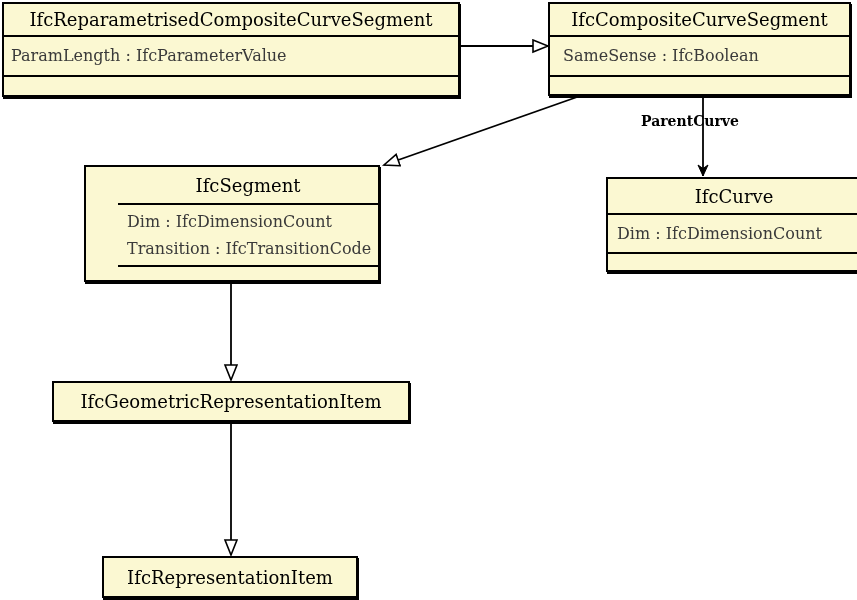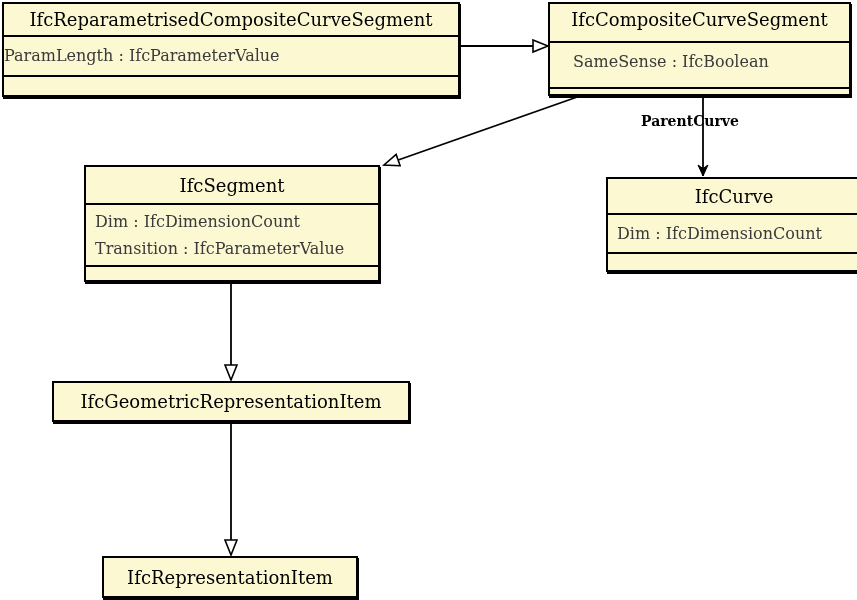--- a/index.html
+++ b/index.html
@@ -90,39 +90,39 @@
     </defs>
     <line x1="460" y1="46" x2="548" y2="46" stroke="#000000" stroke-width="1.8" marker-end="url(#tri)"></line>
     <line x1="580" y1="96" x2="384" y2="165" stroke="#000000" stroke-width="1.8" marker-end="url(#tri)"></line>
     <line x1="703" y1="96" x2="703" y2="176" stroke="#000000" stroke-width="1.8" marker-end="url(#vee)"></line>
     <line x1="231" y1="282" x2="231" y2="380" stroke="#000000" stroke-width="1.8" marker-end="url(#tri)"></line>
     <line x1="231" y1="422" x2="231" y2="555" stroke="#000000" stroke-width="1.8" marker-end="url(#tri)"></line>
   </svg>
 
   <div class="uml-class" style="left:2px; top:2px; width:458px; height:95px;">
     <div class="title" style="height:31px;">IfcReparametrisedCompositeCurveSegment</div>
-    <div class="attrs" style="line-height:28px; padding:5px 0;">
+    <div class="attrs" style="line-height:28px; padding:5px 7px;">
       <div class="attr" style="line-height:28px;">ParamLength : IfcParameterValue</div>
     </div>
     <div class="empty"></div>
   </div>
 
-  <div class="uml-class" style="left:548px; top:2px; width:303px; height:94px;gap:6px;">
+  <div class="uml-class" style="left:548px; top:2px; width:303px; height:94px;">
     <div class="title" style="height:31px;">IfcCompositeCurveSegment</div>
-    <div class="attrs" style="padding:5px 23px;">
+    <div class="attrs" style="padding:5px 13px;">
       <div class="attr" style="line-height:28px;">SameSense : IfcBoolean</div>
     </div>
     <div class="empty"></div>
   </div>
 
-  <div class="uml-class" style="left:84px; top:165px; width:296px; height:117px;">
+  <div class="uml-class" style="left:84px; top:165px; width:296px; height:117px;padding-left:32px;">
     <div class="title" style="height:36px;">IfcSegment</div>
     <div class="attrs" style="padding:3px 9px;">
       <div class="attr">Dim : IfcDimensionCount</div>
-      <div class="attr">Transition : IfcParameterValue</div>
+      <div class="attr">Transition : IfcTransitionCode</div>
     </div>
     <div class="empty"></div>
   </div>
 
   <div class="uml-class" style="left:574px; top:177px; width:256px; height:95px;margin-left:32px;">
     <div class="title" style="height:34px;">IfcCurve</div>
     <div class="attrs" style="padding:5px 9px;">
       <div class="attr">Dim : IfcDimensionCount</div>
     </div>
     <div class="empty"></div>

